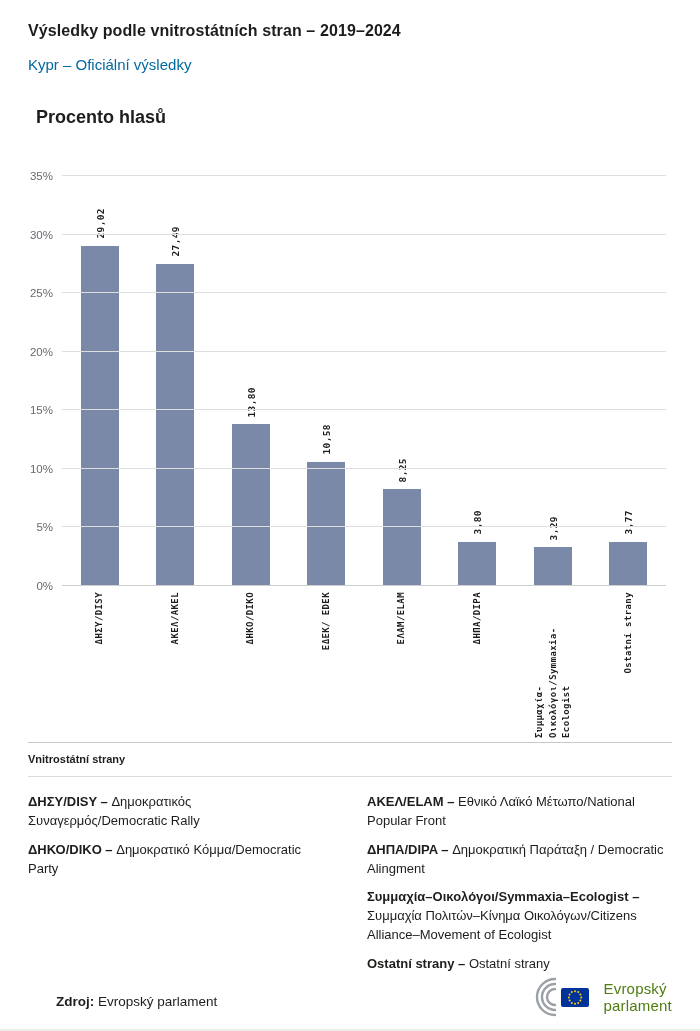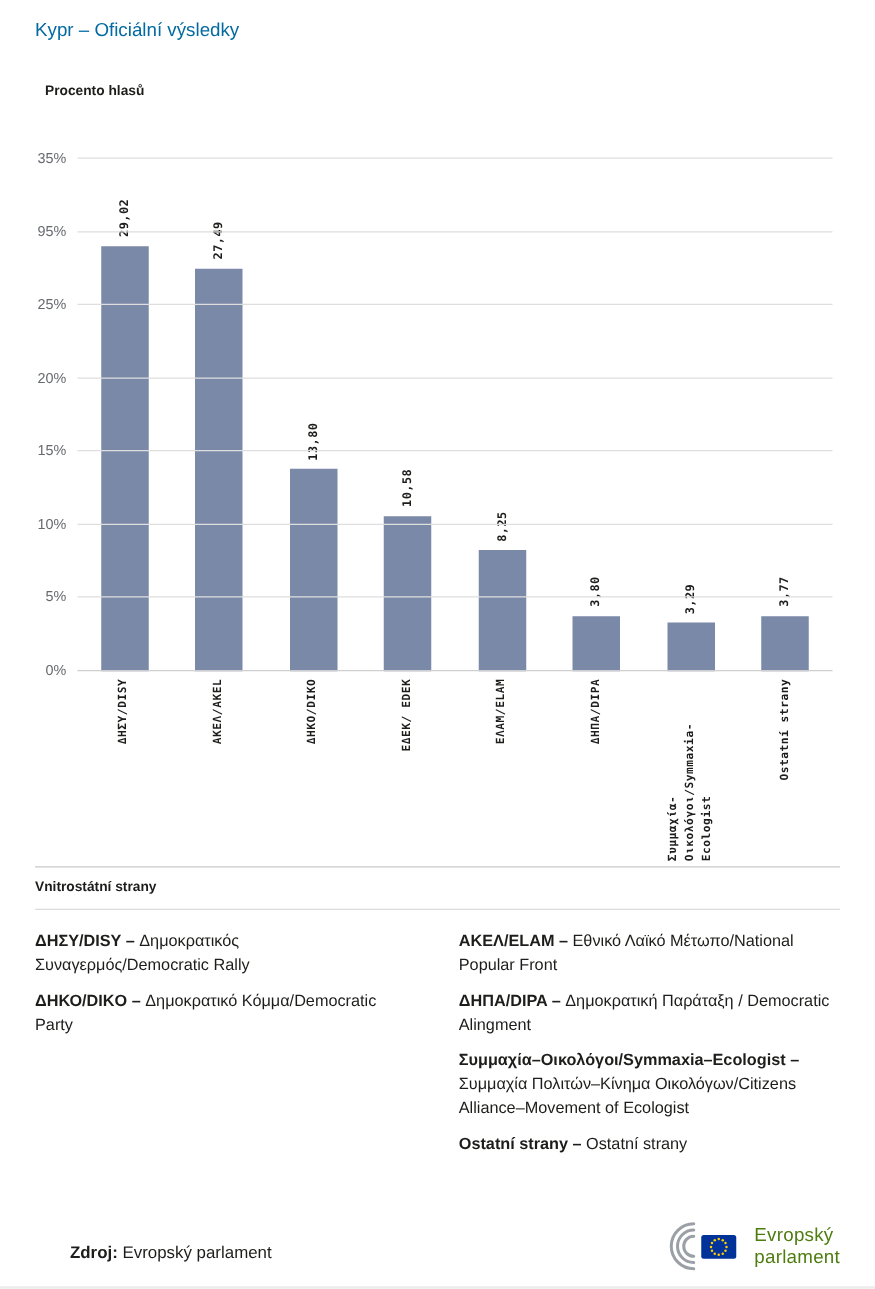--- a/index.html
+++ b/index.html
@@ -2,21 +2,21 @@
 <html><head>
 <meta charset="utf-8">
 <style>
   * { margin: 0; padding: 0; box-sizing: border-box; }
   body { background: #ffffff; font-family: "Liberation Sans", sans-serif; color: #1d1d1b; }
   .page { width: 700px; height: 1031px; padding: 0 28px; position: relative; background: #fff; border-bottom: 2px solid #ececec; overflow: hidden; }
 
   .page-title { font-size: 16px; font-weight: bold; margin-top: 22px; letter-spacing: .1px; }
   .page-subtitle { font-size: 15px; font-weight: normal; color: #0369a1; margin-top: 16px; }
 
-  .axis-title { font-size: 11px; font-weight: bold; margin: 34px 0 0 8px; }
+  .axis-title { font-size: 18px; font-weight: bold; margin: 34px 0 0 8px; }
 
   .chart { margin-top: 48px; }
   .plot { position: relative; height: 410px; margin-left: 34px; margin-right: 6px; }
   .gridline { position: absolute; left: 0; right: 0; height: 1px; background: #dedede; }
   .gridline.axis { background: #cfcfcf; }
   .ytick { position: absolute; right: calc(100% + 9px); transform: translateY(50%); font-size: 11.5px; color: #666a6e; white-space: nowrap; }
   .bars { position: absolute; inset: 0; display: flex; }
   .bar-col { flex: 1; position: relative; }
   .bar { position: absolute; bottom: 0; left: 50%; transform: translateX(-50%); width: 38px; }
   .val { position: absolute; left: 50%; writing-mode: vertical-rl; transform: translateX(-50%) rotate(180deg); font-family: "DejaVu Sans Mono", monospace; font-size: 9.5px; font-weight: bold; color: #1d1d1b; letter-spacing: .4px; white-space: nowrap; }
@@ -36,20 +36,21 @@
   .source { font-size: 13.5px; padding-bottom: 8px; }
   .source strong { font-weight: bold; }
   .logo { display: flex; align-items: center; gap: 10px; }
   .logo-text { font-size: 15px; line-height: 1.15; color: #4d7c0f; letter-spacing: .2px; }
 </style>
 </head>
 <body>
 
 <div class="page">
 
+  <h1 class="page-title">Výsledky podle vnitrostátních stran – 2019–2024</h1>
   <h2 class="page-subtitle">Kypr – Oficiální výsledky</h2>
 
   <div class="axis-title">Procento hlasů</div>
 
   <div class="chart">
     <div class="plot" id="plot">
       <div class="bars" id="bars">
           <div class="bar-col">
             <div class="bar" style="height: 82.9143%; background: rgb(123, 137, 168);"></div>
             <span class="val" style="bottom: calc(82.9143% + 7px);">29,02</span>
@@ -89,21 +90,21 @@
         <div class="ytick" style="bottom: 14.2857%;">5%</div>
         <div class="gridline" style="bottom: 28.5714%;"></div>
         <div class="ytick" style="bottom: 28.5714%;">10%</div>
         <div class="gridline" style="bottom: 42.8571%;"></div>
         <div class="ytick" style="bottom: 42.8571%;">15%</div>
         <div class="gridline" style="bottom: 57.1429%;"></div>
         <div class="ytick" style="bottom: 57.1429%;">20%</div>
         <div class="gridline" style="bottom: 71.4286%;"></div>
         <div class="ytick" style="bottom: 71.4286%;">25%</div>
         <div class="gridline" style="bottom: 85.7143%;"></div>
-        <div class="ytick" style="bottom: 85.7143%;">95%</div>
+        <div class="ytick" style="bottom: 85.7143%;">30%</div>
         <div class="gridline" style="bottom: 100%;"></div>
         <div class="ytick" style="bottom: 100%;">35%</div>
       </div>
     <div class="xlabels" id="xlabels">
         <div class="xlab-col">
           <span class="xlab">ΔΗΣΥ/DISY</span>
         </div>
         <div class="xlab-col">
           <span class="xlab">ΑΚΕΛ/AKEL</span>
         </div>

